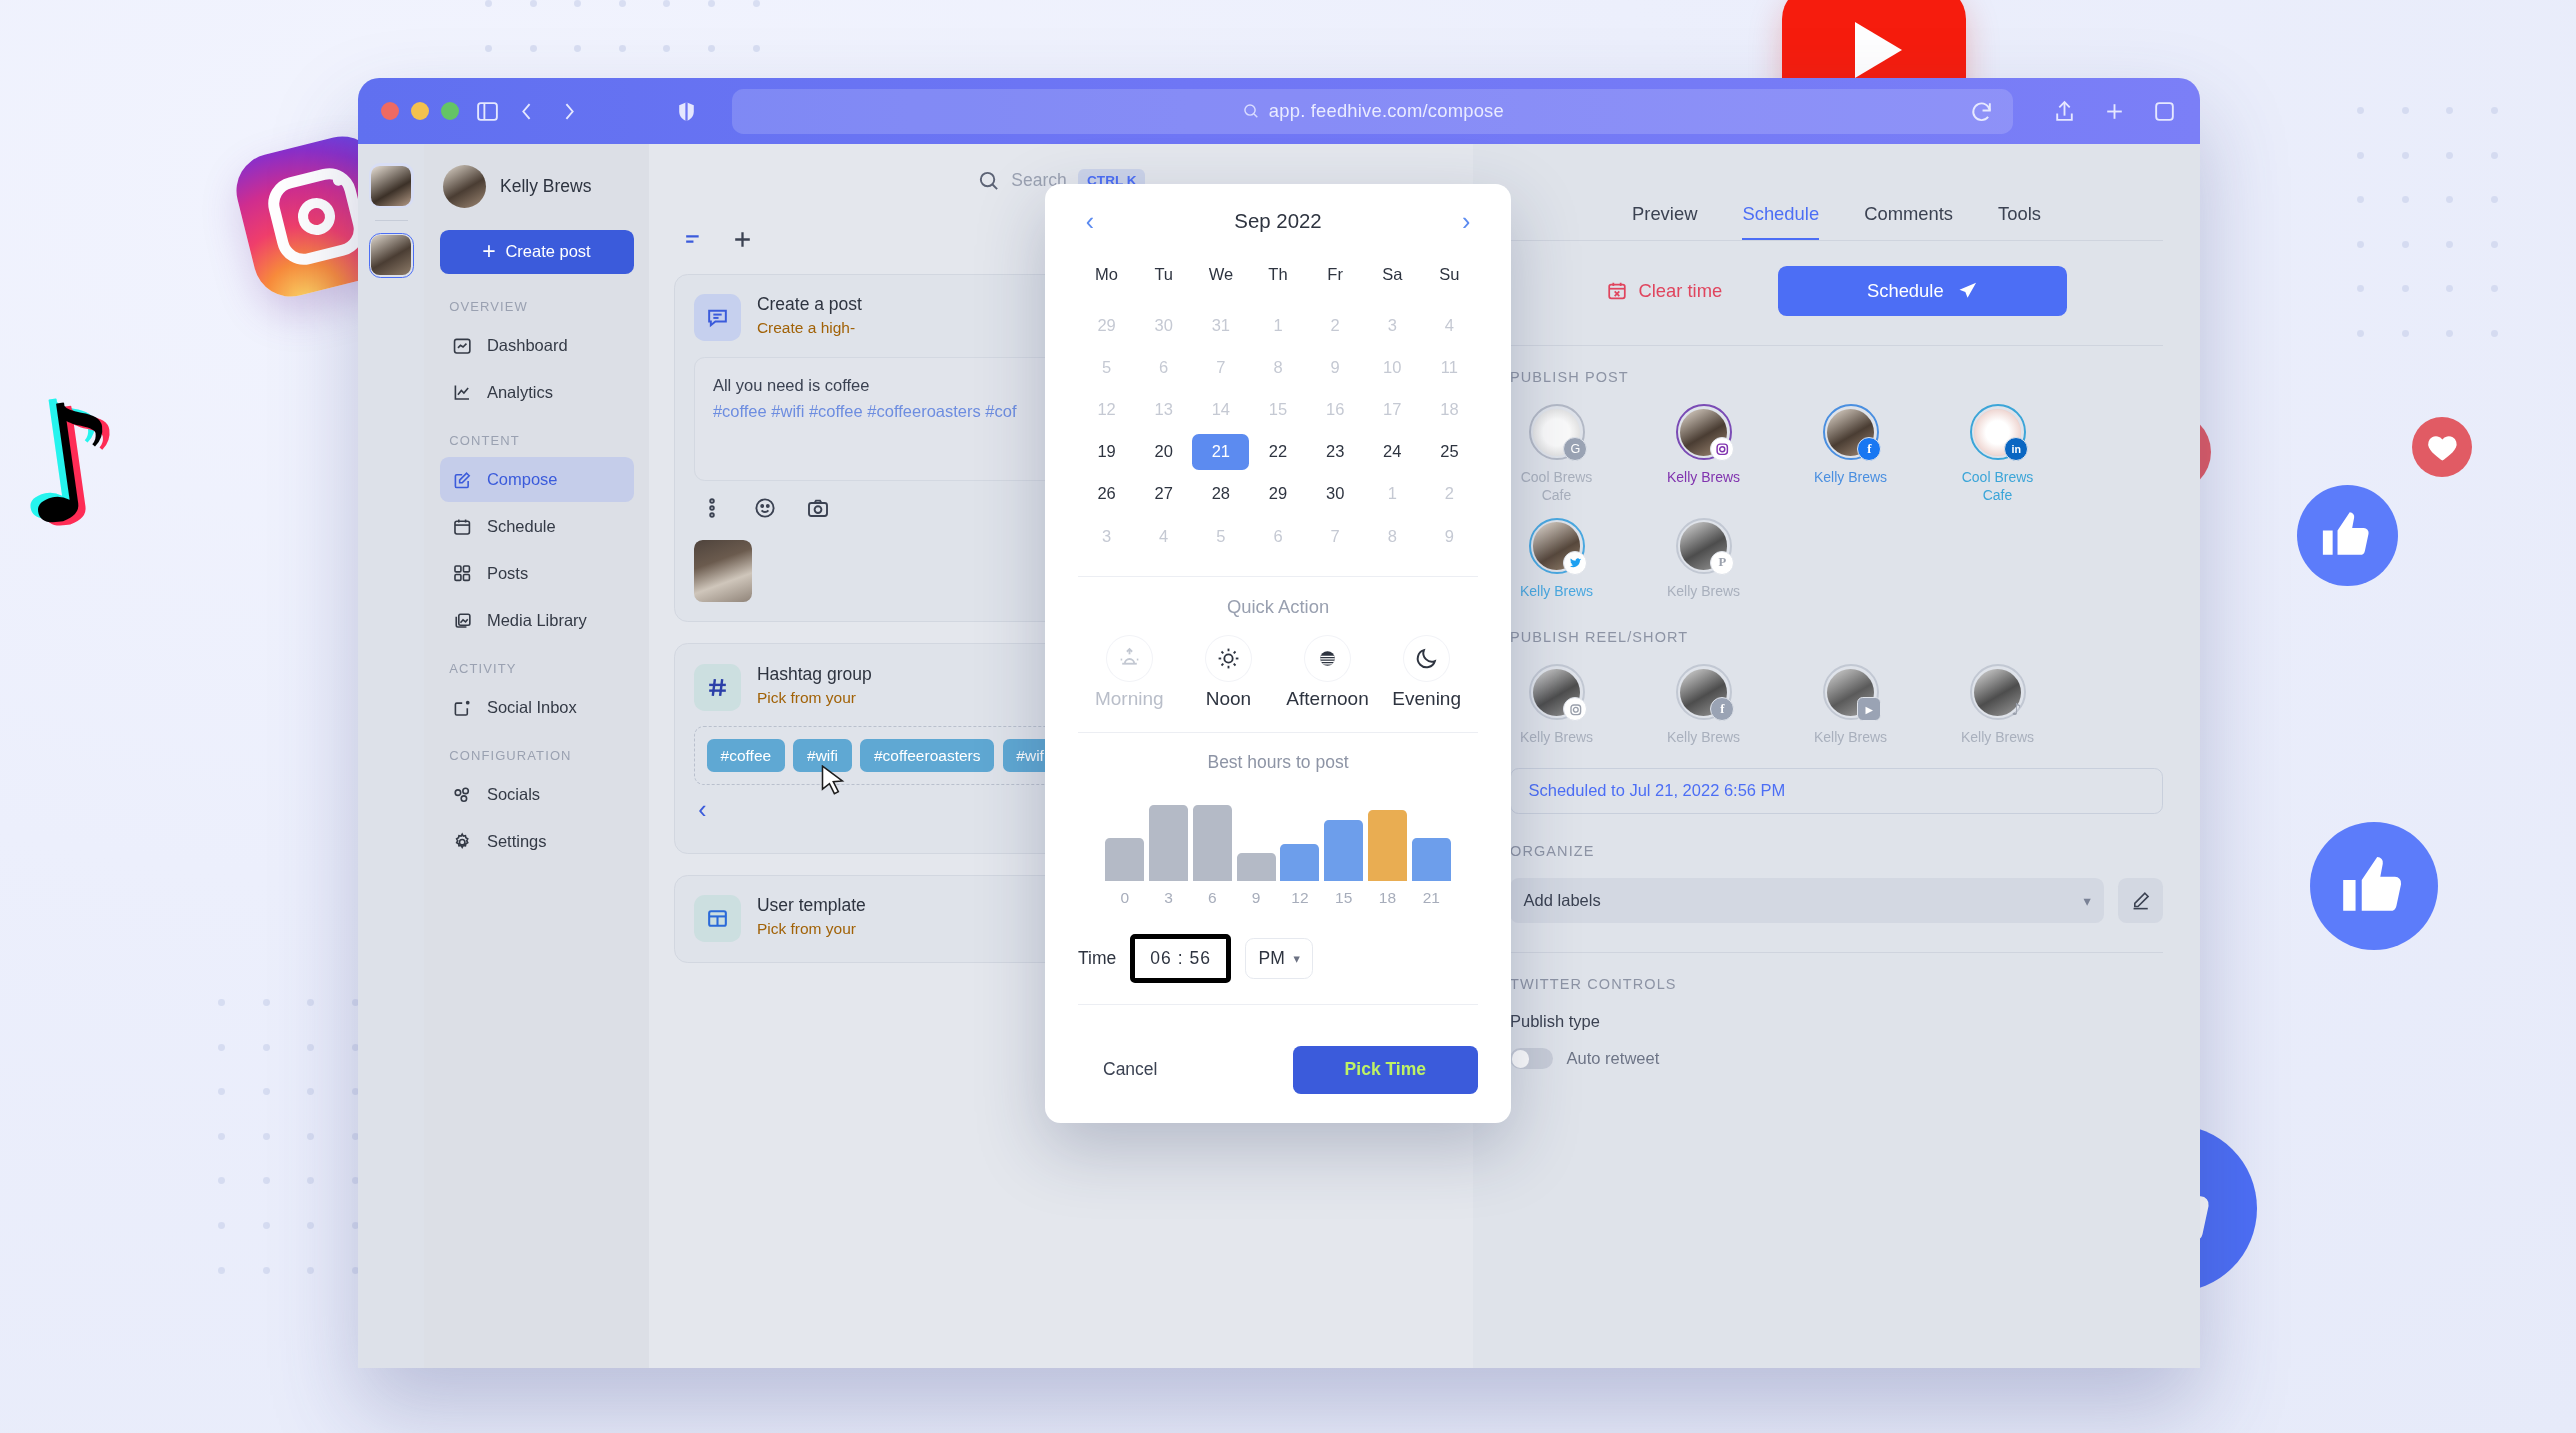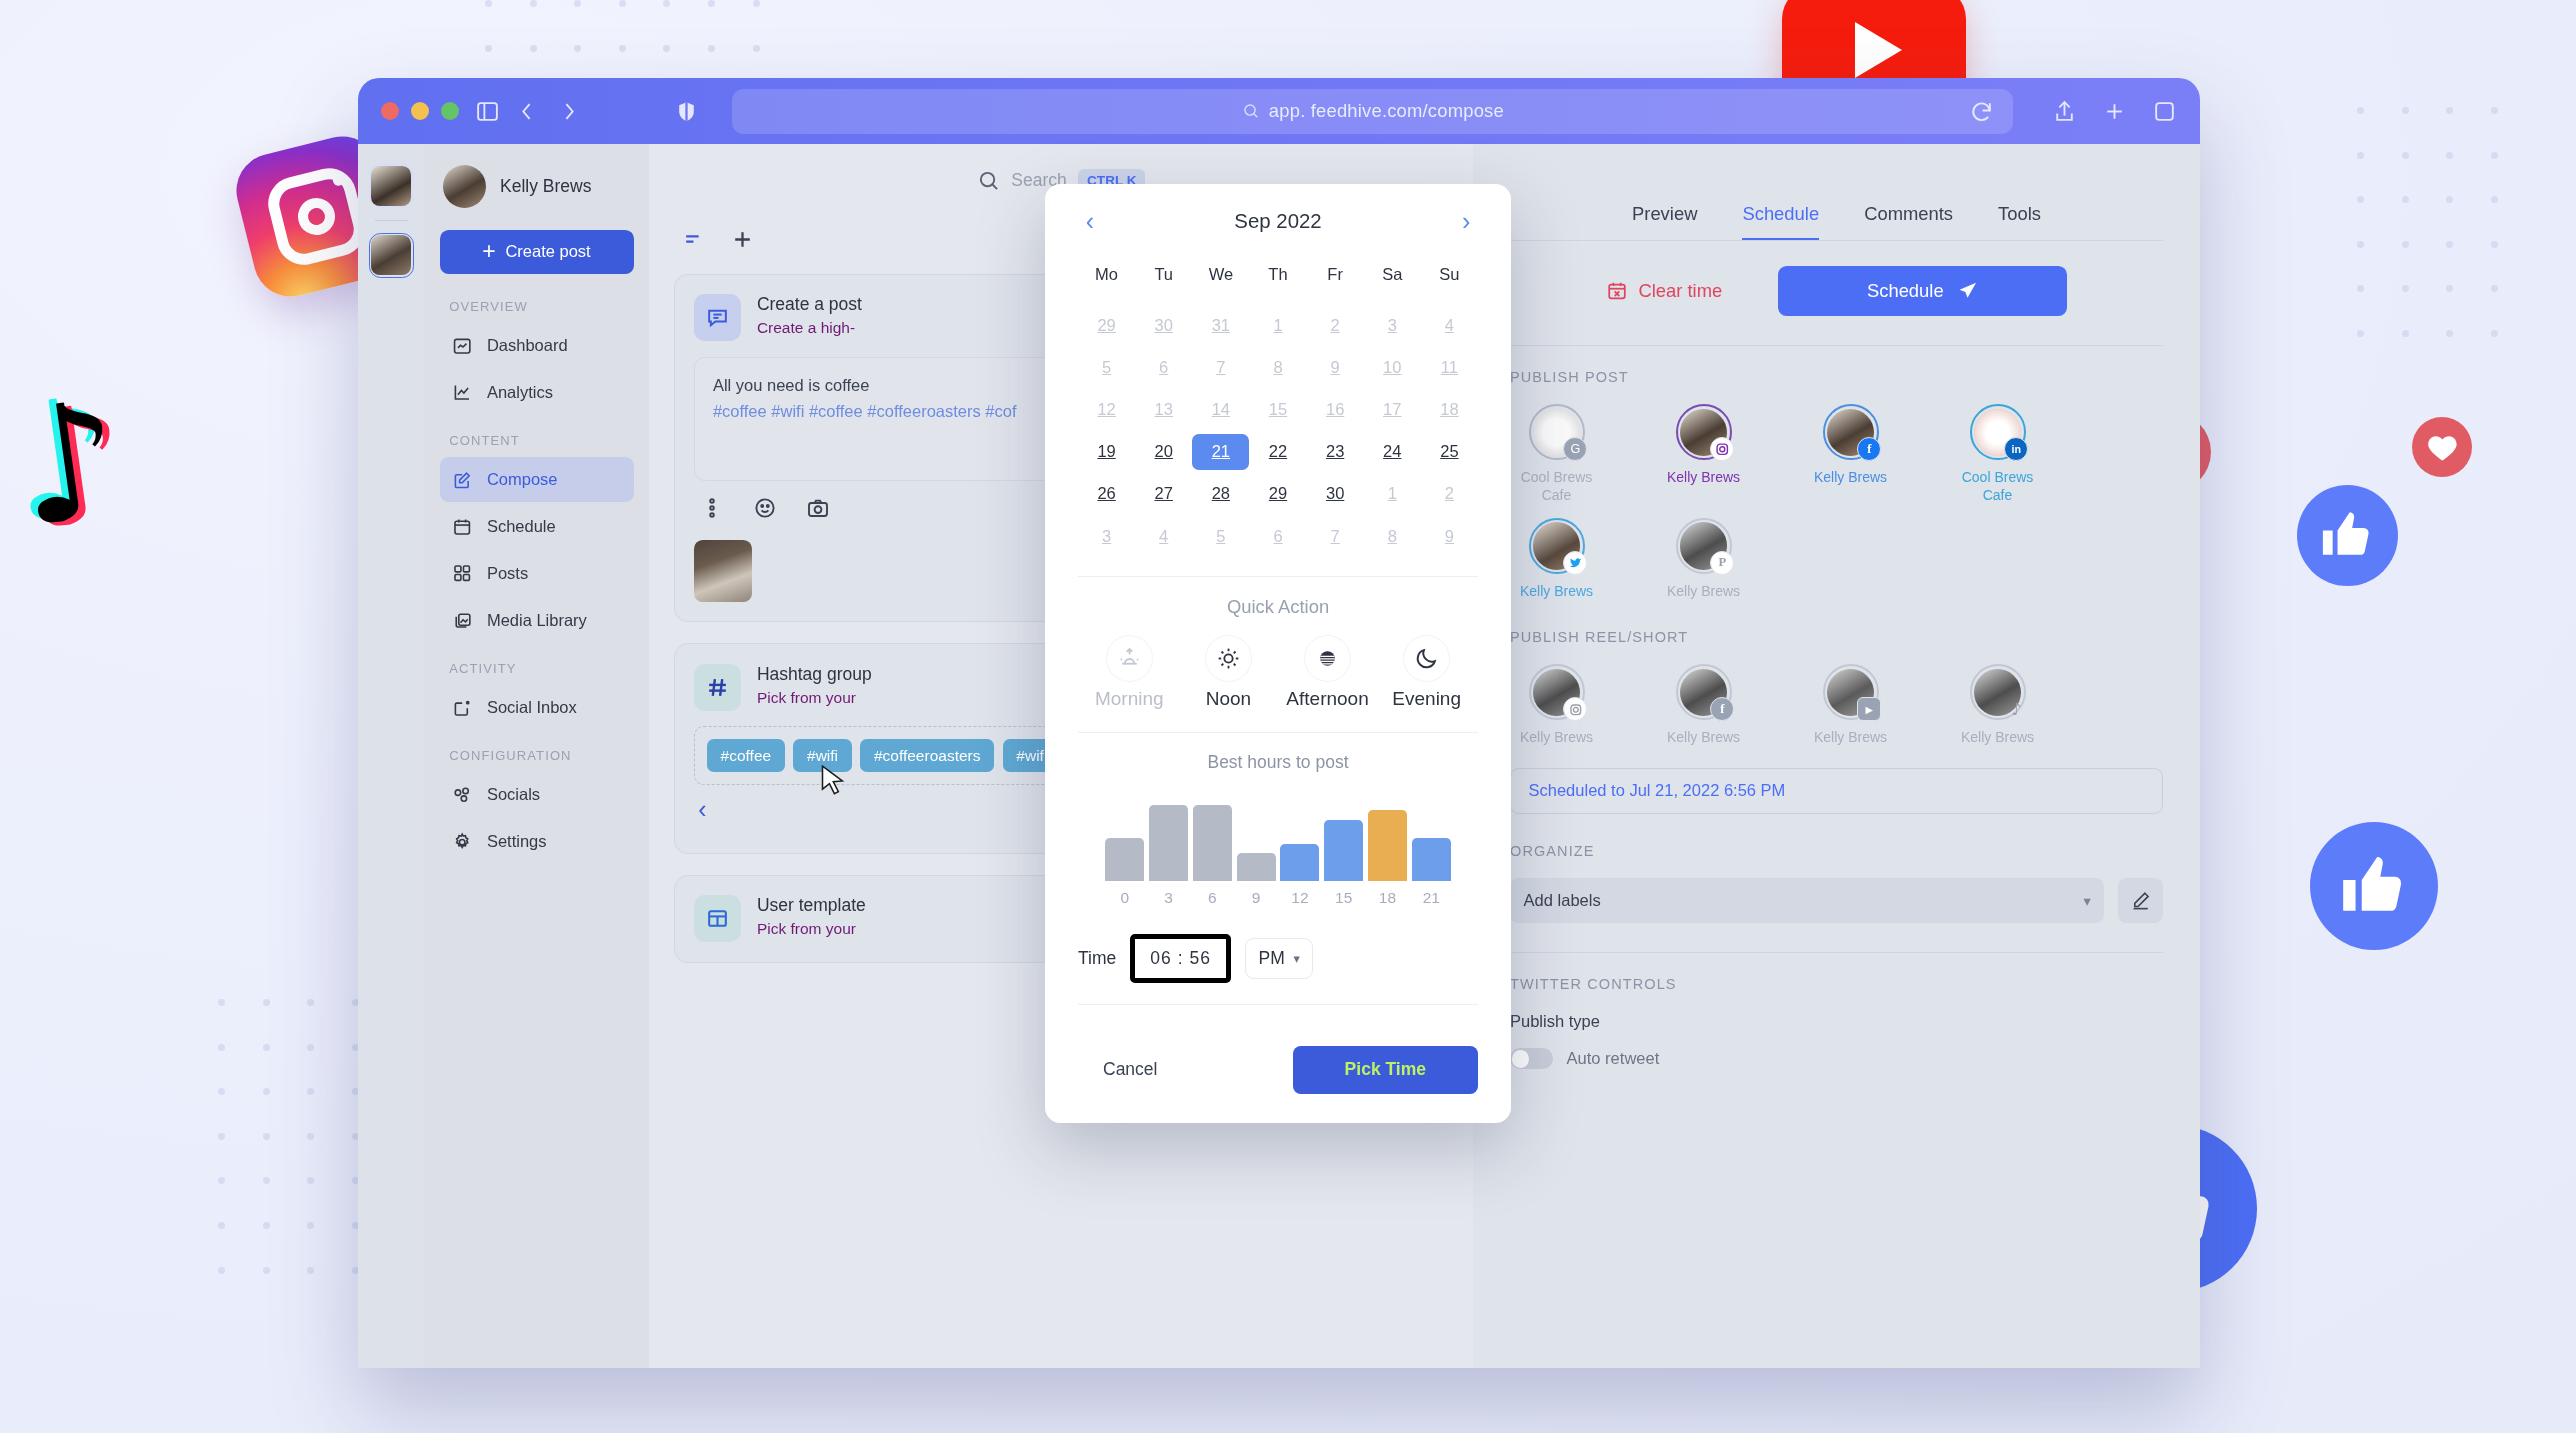--- a/index.html
+++ b/index.html
@@ -127,21 +127,21 @@
   .card {
     background:#dfe3ea; border:1px solid #d2d7e0; border-radius:13.6px;
     padding:19.4px; margin-bottom:21.3px;
   }
   .card-head { display:flex; gap:15.5px; align-items:flex-start; margin-bottom:15.5px; }
   .card-head .sq { width:47px; height:47px; border-radius:10.7px; display:flex; align-items:center; justify-content:center; flex:none; }
   .card-head .sq.blue { background:#c6d0ee; }
   .card-head .sq.teal { background:#ccdfe0; }
   .card-head .sq svg { width:25px; height:25px; }
   .card-head .t { font-size:17.5px; color:#2e3440; margin-bottom:3.9px; }
-  .card-head .s { font-size:15.5px; color:#701a75; }
+  .card-head .s { font-size:15.5px; color:#a16207; }
   .editor {
     border:1px solid #d3d8e1; border-radius:10.7px; background:#e1e4eb; min-height:124px;
     padding:15.5px 17.5px; font-size:16.5px; line-height:1.55; color:#3b4252;
   }
   .editor .tag { color:#6d8de0; }
   .editor-tools { display:flex; gap:29px; align-items:center; padding:15.5px 5.8px 1.9px 5.8px; }
   .editor-tools svg { width:24px; height:24px; stroke:#3b4252; fill:none; stroke-width:1.9; }
   .thumb { width:58px; height:62px; border-radius:8.7px; margin-top:13.6px; overflow:hidden;
            background:linear-gradient(160deg,#4e433c 0%,#6b5b4e 35%,#cfc6bb 65%,#8f8378 100%); }
   .chips { border:1.5px dashed #b9c0cd; border-radius:9.7px; padding:11.6px; display:flex; flex-wrap:wrap; gap:8.7px; }
@@ -192,21 +192,21 @@
   .modal {
     position:absolute; left:1045px; top:184px; width:466px;
     background:#fff; border-radius:15.5px; box-shadow:0 25px 68px rgba(40,50,90,.25);
     padding:25px 33px 29px 33px; z-index:50;
   }
   .cal-head { display:flex; align-items:center; justify-content:space-between; margin-bottom:25px; }
   .cal-head .nav { color:#5c8bf0; font-size:25px; cursor:pointer; padding:0 7.8px; line-height:1; }
   .cal-head .mon { font-size:20.4px; color:#2e3440; }
   .cal-grid { display:grid; grid-template-columns:repeat(7,1fr); row-gap:5.8px; text-align:center; }
   .cal-grid .dow { font-size:16.5px; color:#2e3440; padding:5.8px 0 17.5px 0; }
-  .cal-grid .day { font-size:16.5px; color:#2e3440; padding:8.7px 0; cursor:pointer; border-radius:6.8px;text-decoration:underline; }
+  .cal-grid .day { font-size:16.5px; color:#2e3440; padding:8.7px 0; cursor:pointer; border-radius:6.8px; }
   .cal-grid .day.mute { color:#c5c9d3; }
   .cal-grid .day.sel { background:#5c8bf0; color:#fff; }
   .cal-sep { height:1px; background:#eceef3; margin:21.3px 0 19.4px 0; }
   .qa-title { text-align:center; font-size:18.4px; color:#99a0b0; margin-bottom:17.5px; }
   .qa-row { display:flex; justify-content:space-between; padding:0 5.8px; }
   .qa { text-align:center; width:91px; cursor:pointer; }
   .qa .circle { width:45px; height:45px; border-radius:50%; margin:0 auto 7.8px auto;
                 display:flex; align-items:center; justify-content:center; }
   .qa .circle svg { width:25px; height:25px; }
   .qa .nm { font-size:19px; color:#2e3440; }

